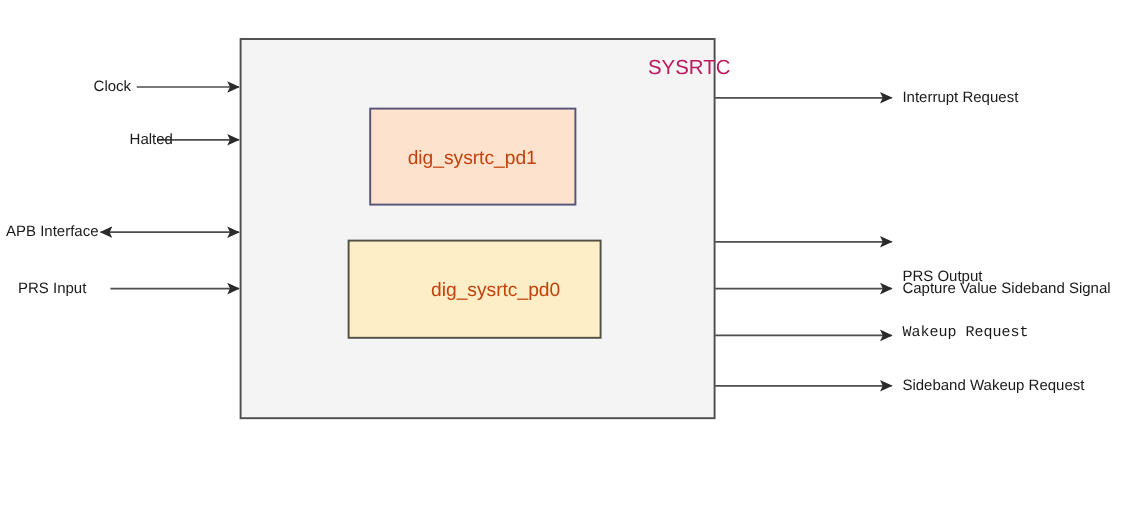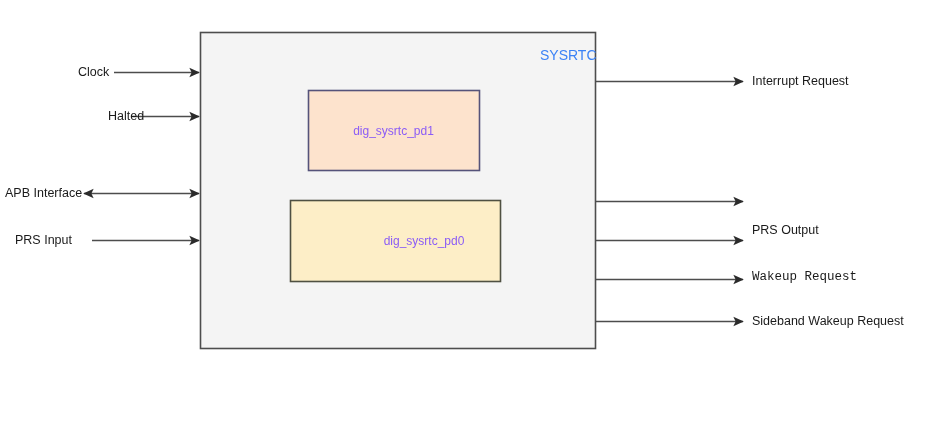--- a/index.html
+++ b/index.html
@@ -39,30 +39,30 @@
     font-family: "Liberation Sans", sans-serif;
     font-size: 12.5px;
     color: #1a1a1a;
     white-space: nowrap;
     line-height: 1;
     pointer-events: auto;
   }
   .block-title {
     position: absolute;
     font-family: "Liberation Sans", sans-serif;
-    font-size: 14px;
-    color: #3b82f6;
+    font-size: 17px;
+    color: #be185d;
     white-space: nowrap;
     pointer-events: auto;
   }
   .inner-label {
     position: absolute;
     font-family: "Liberation Sans", sans-serif;
-    font-size: 12px;
-    color: #8b5cf6;
+    font-size: 16px;
+    color: #c2410c;
     white-space: nowrap;
     text-align: center;
     pointer-events: auto;
   }
 </style>
 </head>
 <body>
 
 <div id="diagram-root">
 
@@ -100,33 +100,34 @@
 
     <line x1="596" y1="321.5" x2="743" y2="321.5" stroke="#4d4d4d" stroke-width="1.4" marker-end="url(#arrowEnd)"></line>
   </svg>
 
   <div class="label-layer">
 
     <div class="block-title" style="left:540px; top:47px;">SYSRTC</div>
 
     <div class="inner-label" style="left:308px; top:124px; width:171px;">dig_sysrtc_pd1</div>
 
-    <div class="inner-label" style="left:304px; top:234px; width:240px;">dig_sysrtc_pd0</div>
+    <div class="inner-label" style="left:293px; top:234px; width:240px;">dig_sysrtc_pd0</div>
 
     <div class="lbl" style="left:78px; top:66px;">Clock</div>
 
     <div class="lbl" style="left:72px; top:110px;margin-left:36px;">Halted</div>
 
     <div class="lbl" style="left:5px; top:187px;">APB Interface</div>
 
     <div class="lbl" style="left:15px; top:234px;">PRS Input</div>
 
     <div class="lbl" style="left:752px; top:75px;text-align:right;">Interrupt Request</div>
 
     <div class="lbl" style="left:752px; top:195px;margin-top:29px;">PRS Output</div>
 
+    <div class="lbl" style="left:752px; top:234px;">Capture Value Sideband Signal</div>
 
     <div class="lbl" style="left:752px; top:271px;font-family:Liberation Mono, monospace;">Wakeup Request</div>
 
     <div class="lbl" style="left:752px; top:315px;">Sideband Wakeup Request</div>
 
   </div>
 </div>
 
 </body></html>

